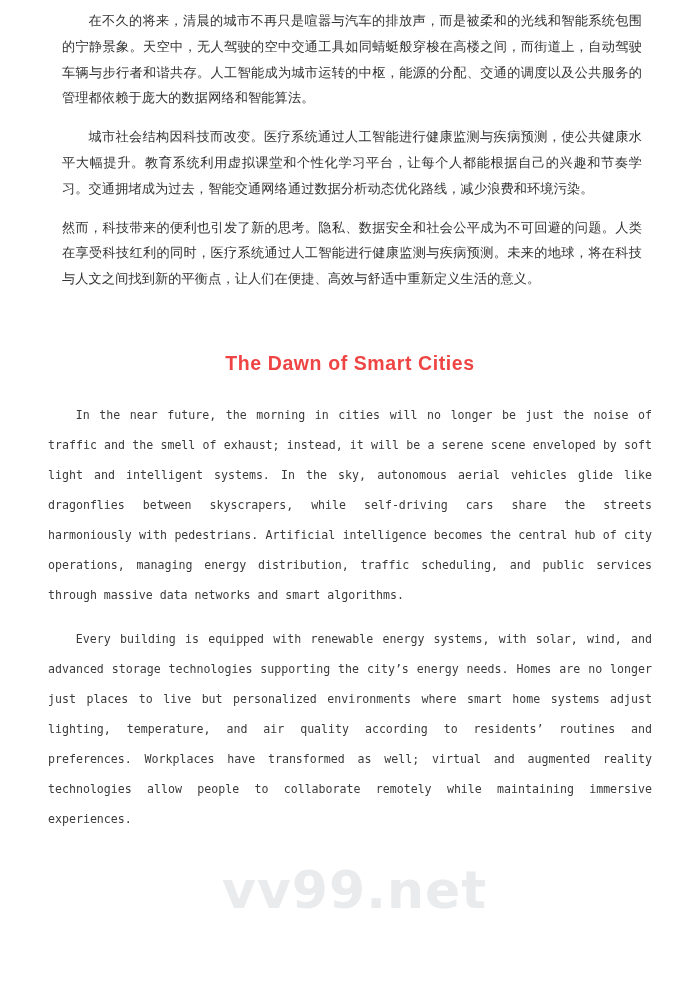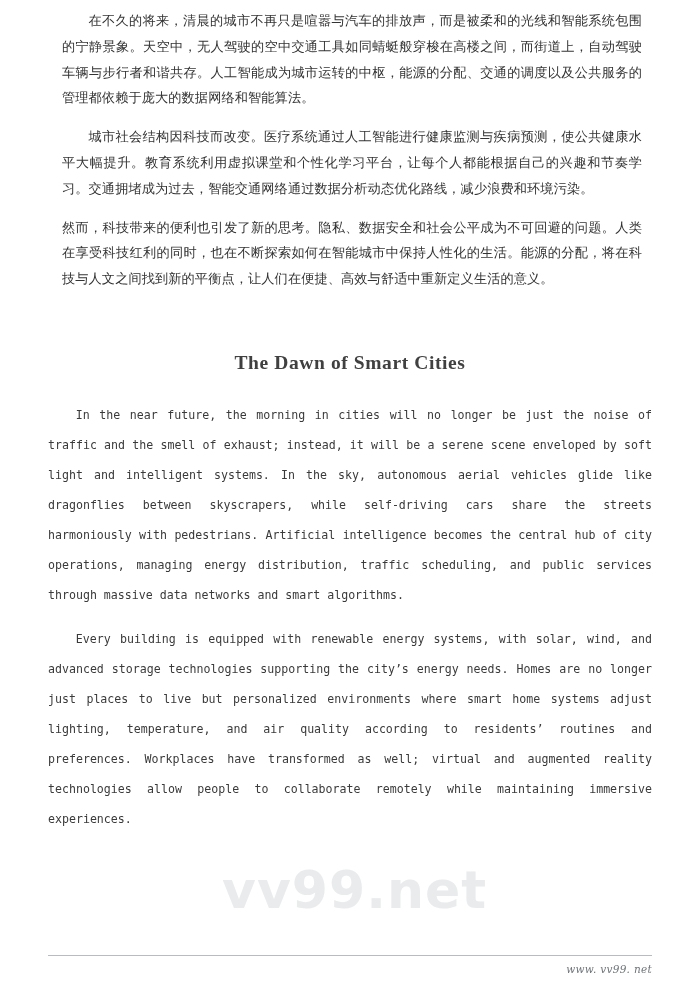--- a/index.html
+++ b/index.html
@@ -78,25 +78,25 @@
     text-justify: inter-ideograph;
     letter-spacing: 0.1px;
   }
   .cn-p.indent { text-indent: 2em; }
   .cn-p.gap-1 { margin-top: 8px; }
   .cn-p.gap-2 { margin-top: 13px; }
 
   
   .en-title {
     text-align: center;
-    font-family: Liberation Serif, serif;
+    font-family: Liberation Sans, sans-serif;
     font-weight: bold;
     font-size: 19.5px;
     letter-spacing: 0.6px;
-    color: #404040;
+    color: #ef4444;
     margin: 0;
     padding-top: 58px;
     line-height: 26px;
   }
 
   .en-body {
     padding: 0 48px 0 48px;
     margin-top: 24px;
   }
 
@@ -141,31 +141,27 @@
 <div class="page">
 
   <div class="watermark">vv99.net</div>
 
   <div class="content">
 
 
     <div class="cn-body">
       <p class="cn-p indent gap-1">在不久的将来，清晨的城市不再只是喧嚣与汽车的排放声，而是被柔和的光线和智能系统包围的宁静景象。天空中，无人驾驶的空中交通工具如同蜻蜓般穿梭在高楼之间，而街道上，自动驾驶车辆与步行者和谐共存。人工智能成为城市运转的中枢，能源的分配、交通的调度以及公共服务的管理都依赖于庞大的数据网络和智能算法。</p>
       <p class="cn-p indent gap-2">城市社会结构因科技而改变。医疗系统通过人工智能进行健康监测与疾病预测，使公共健康水平大幅提升。教育系统利用虚拟课堂和个性化学习平台，让每个人都能根据自己的兴趣和节奏学习。交通拥堵成为过去，智能交通网络通过数据分析动态优化路线，减少浪费和环境污染。</p>
-      <p class="cn-p gap-2">然而，科技带来的便利也引发了新的思考。隐私、数据安全和社会公平成为不可回避的问题。人类在享受科技红利的同时，也在不断探索如何在智能城市中保持人性化的生活。能源的分配，将在科技与人文之间找到新的平衡点，让人们在便捷、高效与舒适中重新定义生活的意义。</p>
+      <p class="cn-p gap-2">然而，科技带来的便利也引发了新的思考。隐私、数据安全和社会公平成为不可回避的问题。人类在享受科技红利的同时，医疗系统通过人工智能进行健康监测与疾病预测。未来的地球，将在科技与人文之间找到新的平衡点，让人们在便捷、高效与舒适中重新定义生活的意义。</p>
     </div>
 
     <h2 class="en-title">The Dawn of Smart Cities</h2>
 
     <div class="en-body">
       <p class="en-p indent">In the near future, the morning in cities will no longer be just the noise of traffic and the smell of exhaust; instead, it will be a serene scene enveloped by soft light and intelligent systems. In the sky, autonomous aerial vehicles glide like dragonflies between skyscrapers, while self-driving cars share the streets harmoniously with pedestrians. Artificial intelligence becomes the central hub of city operations, managing energy distribution, traffic scheduling, and public services through massive data networks and smart algorithms.</p>
       <p class="en-p indent">Every building is equipped with renewable energy systems, with solar, wind, and advanced storage technologies supporting the city’s energy needs. Homes are no longer just places to live but personalized environments where smart home systems adjust lighting, temperature, and air quality according to residents’  routines and preferences. Workplaces have transformed as well; virtual and augmented reality technologies allow people to collaborate remotely while maintaining immersive experiences.</p>
 
     </div>
 
   </div>
 
-  <div class="footer">
-    <hr class="footer-rule">
-    <div class="footer-url">www. vv99. net</div>
-  </div>
 
 </div>
 
 </body></html>

